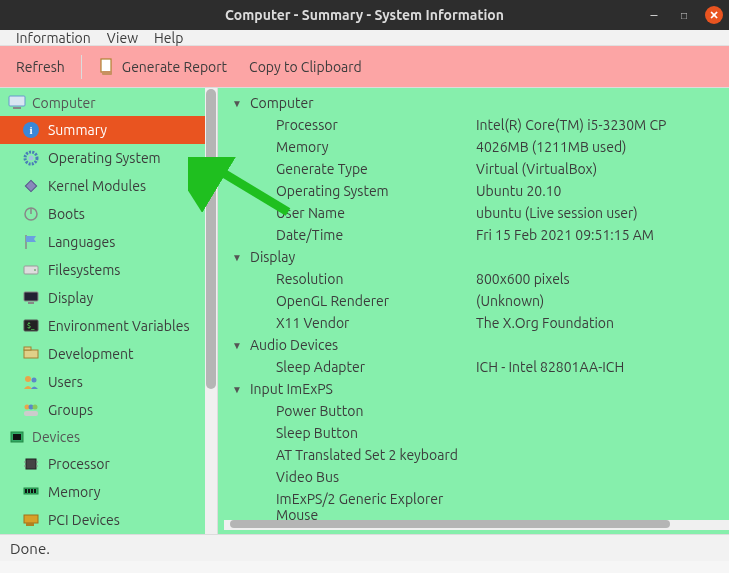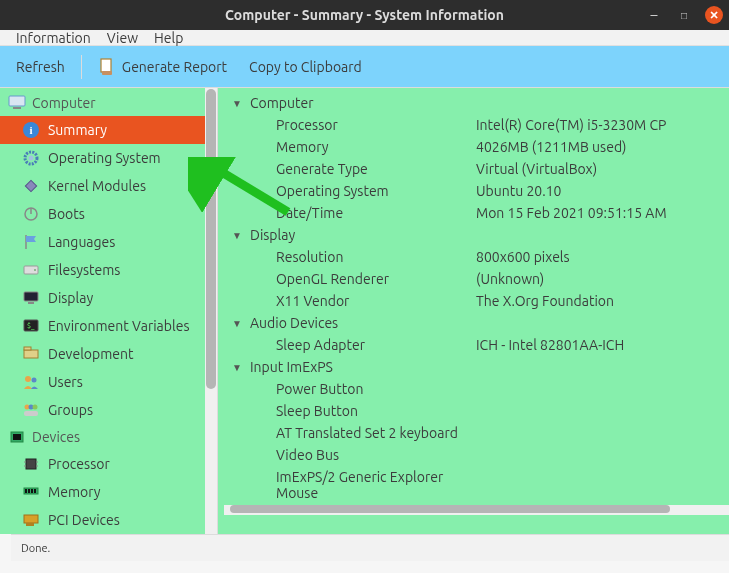--- a/index.html
+++ b/index.html
@@ -4,38 +4,38 @@
 <style>
 * { box-sizing: border-box; margin: 0; padding: 0; }
 body { font-family: Ubuntu, "Segoe UI", sans-serif; font-size: 14px; color: #3c3c3c; background: #f6f6f6; width: 729px; height: 573px; overflow: hidden; position: relative; }
 .titlebar { background: #2d2d2d; color: #dcdcdc; height: 30px; display: flex; align-items: center; padding: 0 8px; position: relative; }
 .titlebar .title { flex: 1; text-align: center; font-weight: bold; font-size: 14px; }
 .win-btns { position: absolute; right: 6px; top: 0; height: 30px; display: flex; align-items: center; gap: 12px; }
 .win-btn { width: 18px; height: 18px; display: flex; align-items: center; justify-content: center; cursor: pointer; }
 .close-circle { width: 18px; height: 18px; border-radius: 50%; background: #e95420; display: flex; align-items: center; justify-content: center; color: #fff; font-size: 11px; font-weight: bold; }
 .menubar { background: #f2f2f2; height: 16px; display: flex; align-items: center; padding: 0 8px; border-bottom: 1px solid #e0e0e0; }
 .menu-item { padding: 4px 8px; cursor: pointer; }
-.toolbar { background: #7dd3fc; height: 42px; display: flex; align-items: center; padding: 0 10px; gap: 10px; border-bottom: 1px solid #dcdcdc; }
+.toolbar { background: #fca5a5; height: 42px; display: flex; align-items: center; padding: 0 10px; gap: 10px; border-bottom: 1px solid #dcdcdc; }
 .tool-btn { padding: 4px 6px; cursor: pointer; display: flex; align-items: center; gap: 6px; }
 .tool-sep { width: 1px; height: 24px; background: #dcdcdc; }
 .main { display: flex; height: 446px; background: #86efac; }
 .sidebar { width: 218px; border-right: 1px solid #dcdcdc; overflow-y: auto; overflow-x: hidden; display:flex; }
 .sidebar-inner { flex:1; }
 .tree { list-style: none; padding: 2px 0; }
 .tree-cat { display: flex; align-items: center; gap: 6px; padding: 4px 8px; color: #555; }
 .tree-item { display: flex; align-items: center; gap: 8px; padding: 5px 8px 5px 22px; cursor: pointer; }
 .tree-item.selected { background: #e95420; color: #fff; }
 .tree .ico { width: 18px; height: 18px; display: flex; align-items: center; justify-content: center; flex: 0 0 18px; font-size: 15px; }
 .content { flex: 1; overflow: auto; padding: 4px 0 4px 6px; position: relative; }
 .grp { display: flex; align-items: center; gap: 6px; padding: 3px 8px; font-weight: normal; color: #3c3c3c; }
 .grp .arrow { width: 12px; font-size: 10px; color: #555; }
 .row { display: flex; padding: 3px 0 3px 52px; }
 .row .key { width: 200px; min-width: 200px; }
 .row .val { flex: 1; white-space: nowrap; }
-.statusbar { height: 27px; background: #f2f2f2; border-top: 1px solid #dcdcdc; display: flex; align-items: center; padding: 0 10px; font-size: 11px; margin-left: 11px; }
+.statusbar { height: 27px; background: #f2f2f2; border-top: 1px solid #dcdcdc; display: flex; align-items: center; padding: 0 10px; font-size: 15px; }
 .scroll-track-v { width: 12px; background: #f0f0f0; }
 .scroll-thumb-v { width: 10px; background: #b5b5b5; border-radius: 5px; margin: 1px; height: 300px; }
 .hscroll { position: sticky; bottom: 0; left: 0; right: 0; height: 10px; background: #f0f0f0; }
 .hscroll-thumb { height: 8px; background: #b5b5b5; border-radius: 4px; margin: 1px 0 1px 6px; width: 440px; }
 .arrow-annotation { position: absolute; left: 188px; top: 157px; pointer-events: none; z-index: 50; }
 .ico svg { width: 18px; height: 18px; display: block; }
 </style>
 </head>
 <body>
 
@@ -256,22 +256,26 @@
       </div>
       <div class="row">
         <div class="key">Generate Type</div>
         <div class="val">Virtual (VirtualBox)</div>
       </div>
       <div class="row">
         <div class="key">Operating System</div>
         <div class="val">Ubuntu 20.10</div>
       </div>
       <div class="row">
+        <div class="key">User Name</div>
+        <div class="val">ubuntu (Live session user)</div>
+      </div>
+      <div class="row">
         <div class="key">Date/Time</div>
-        <div class="val">Mon 15 Feb 2021 09:51:15 AM</div>
+        <div class="val">Fri 15 Feb 2021 09:51:15 AM</div>
       </div>
       <div class="grp">
         <span class="arrow">▼</span>
         <span>Display</span>
       </div>
       <div class="row">
         <div class="key">Resolution</div>
         <div class="val">800x600 pixels</div>
       </div>
       <div class="row">

